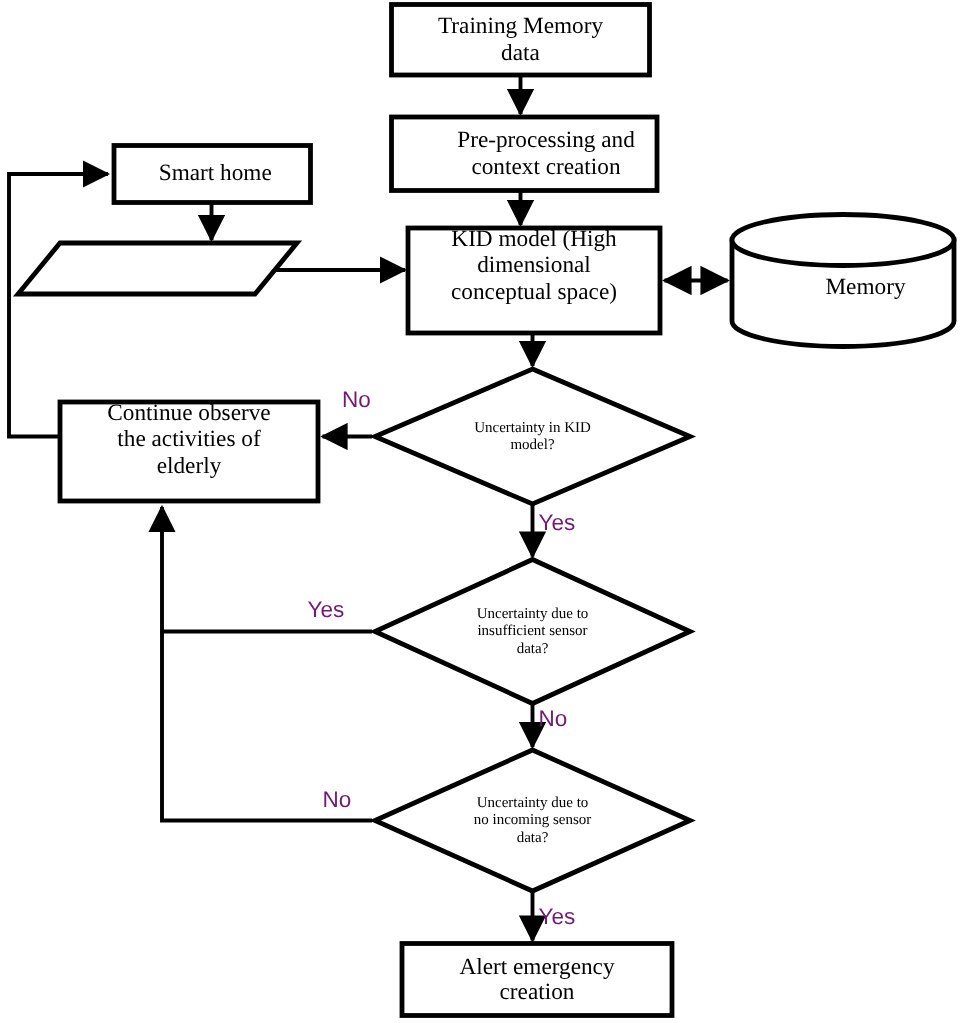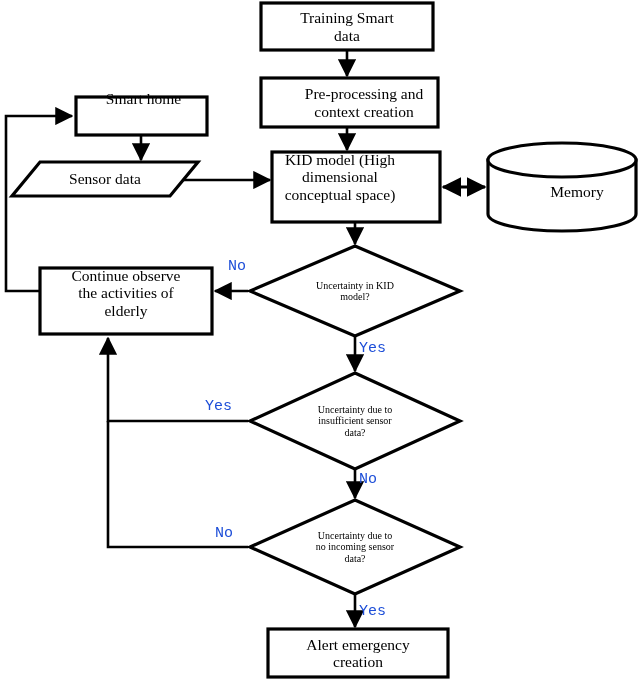--- a/index.html
+++ b/index.html
@@ -30,22 +30,22 @@
     justify-content: center;
     text-align: center;
     color: #000000;
     font-family: "Liberation Serif", "DejaVu Serif", serif;
     line-height: 1.12;
     white-space: pre-line;
     pointer-events: none;
   }
   .edge-label {
     position: absolute;
-    color: #1d4ed8;
-    font-family: Liberation Mono, monospace;
+    color: #701a75;
+    font-family: Liberation Sans, sans-serif;
     font-size: 15px;
     line-height: 1;
     white-space: nowrap;
     pointer-events: none;
   }
   .lbl-process   { font-size: 15.5px; }
   .lbl-decision  { font-size: 10px; }
   .lbl-data      { font-size: 15.5px; }
   .lbl-db        { font-size: 15.5px; }
 </style>
@@ -111,31 +111,30 @@
 
     <line x1="355" y1="469" x2="355" y2="498" stroke="#000000" stroke-width="2.6" marker-end="url(#arrow)"></line>
 
     <polyline points="248,547 108,547 108,421" fill="none" stroke="#000000" stroke-width="2.6"></polyline>
 
     <line x1="355" y1="594" x2="355" y2="627" stroke="#000000" stroke-width="2.6" marker-end="url(#arrow)"></line>
 
     <polyline points="40,291 6,291 6,116 72,116" fill="none" stroke="#000000" stroke-width="2.6" marker-end="url(#arrow)"></polyline>
   </svg>
 
-  <div class="node-label lbl-process" style="left:261px; top:3px; width:172px; height:47px;">Training Smart
+  <div class="node-label lbl-process" style="left:261px; top:3px; width:172px; height:47px;">Training Memory
 data</div>
 
   <div class="node-label lbl-process" style="left:261px; top:78px; width:206px; height:49px;">Pre-processing and
 context creation</div>
 
-  <div class="node-label lbl-process" style="left:76px; top:80px; width:135px; height:38px;">Smart home</div>
+  <div class="node-label lbl-process" style="left:76px; top:97px; width:135px; height:38px;">Smart home</div>
 
-  <div class="node-label lbl-data" style="left:26px; top:162px; width:158px; height:34px;">Sensor data</div>
 
-  <div class="node-label lbl-process" style="left:256px; top:152px; width:168px; height:50px;">KID model (High
+  <div class="node-label lbl-process" style="left:272px; top:152px; width:168px; height:50px;">KID model (High
 dimensional
 conceptual space)</div>
 
   <div class="node-label lbl-db" style="left:488px; top:163px; width:148px; height:58px;margin-left:15px;">Memory</div>
 
   <div class="node-label lbl-process" style="left:40px; top:268px; width:172px; height:50px;">Continue observe
 the activities of
 elderly</div>
 
   <div class="node-label lbl-decision" style="left:255px; top:262px; width:200px; height:58px;">Uncertainty in KID

